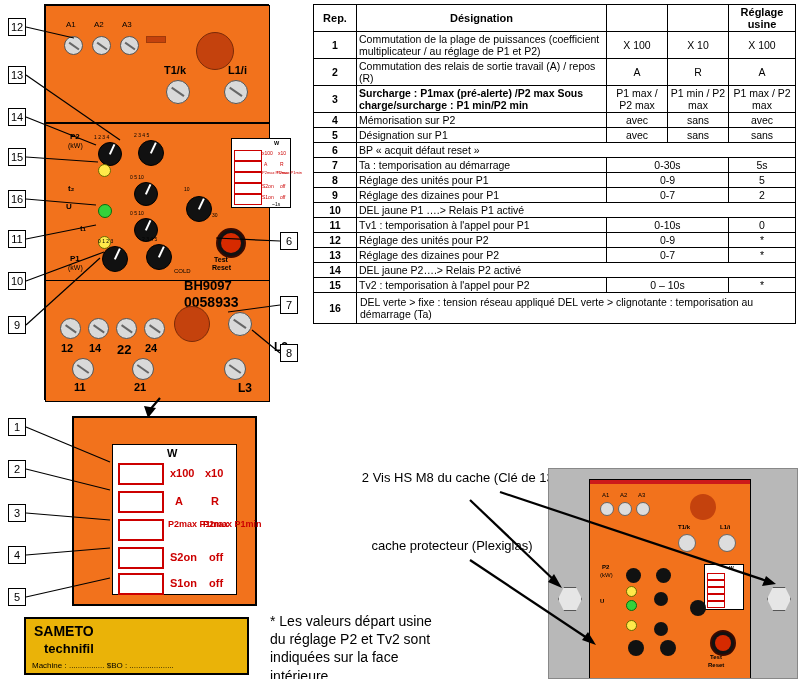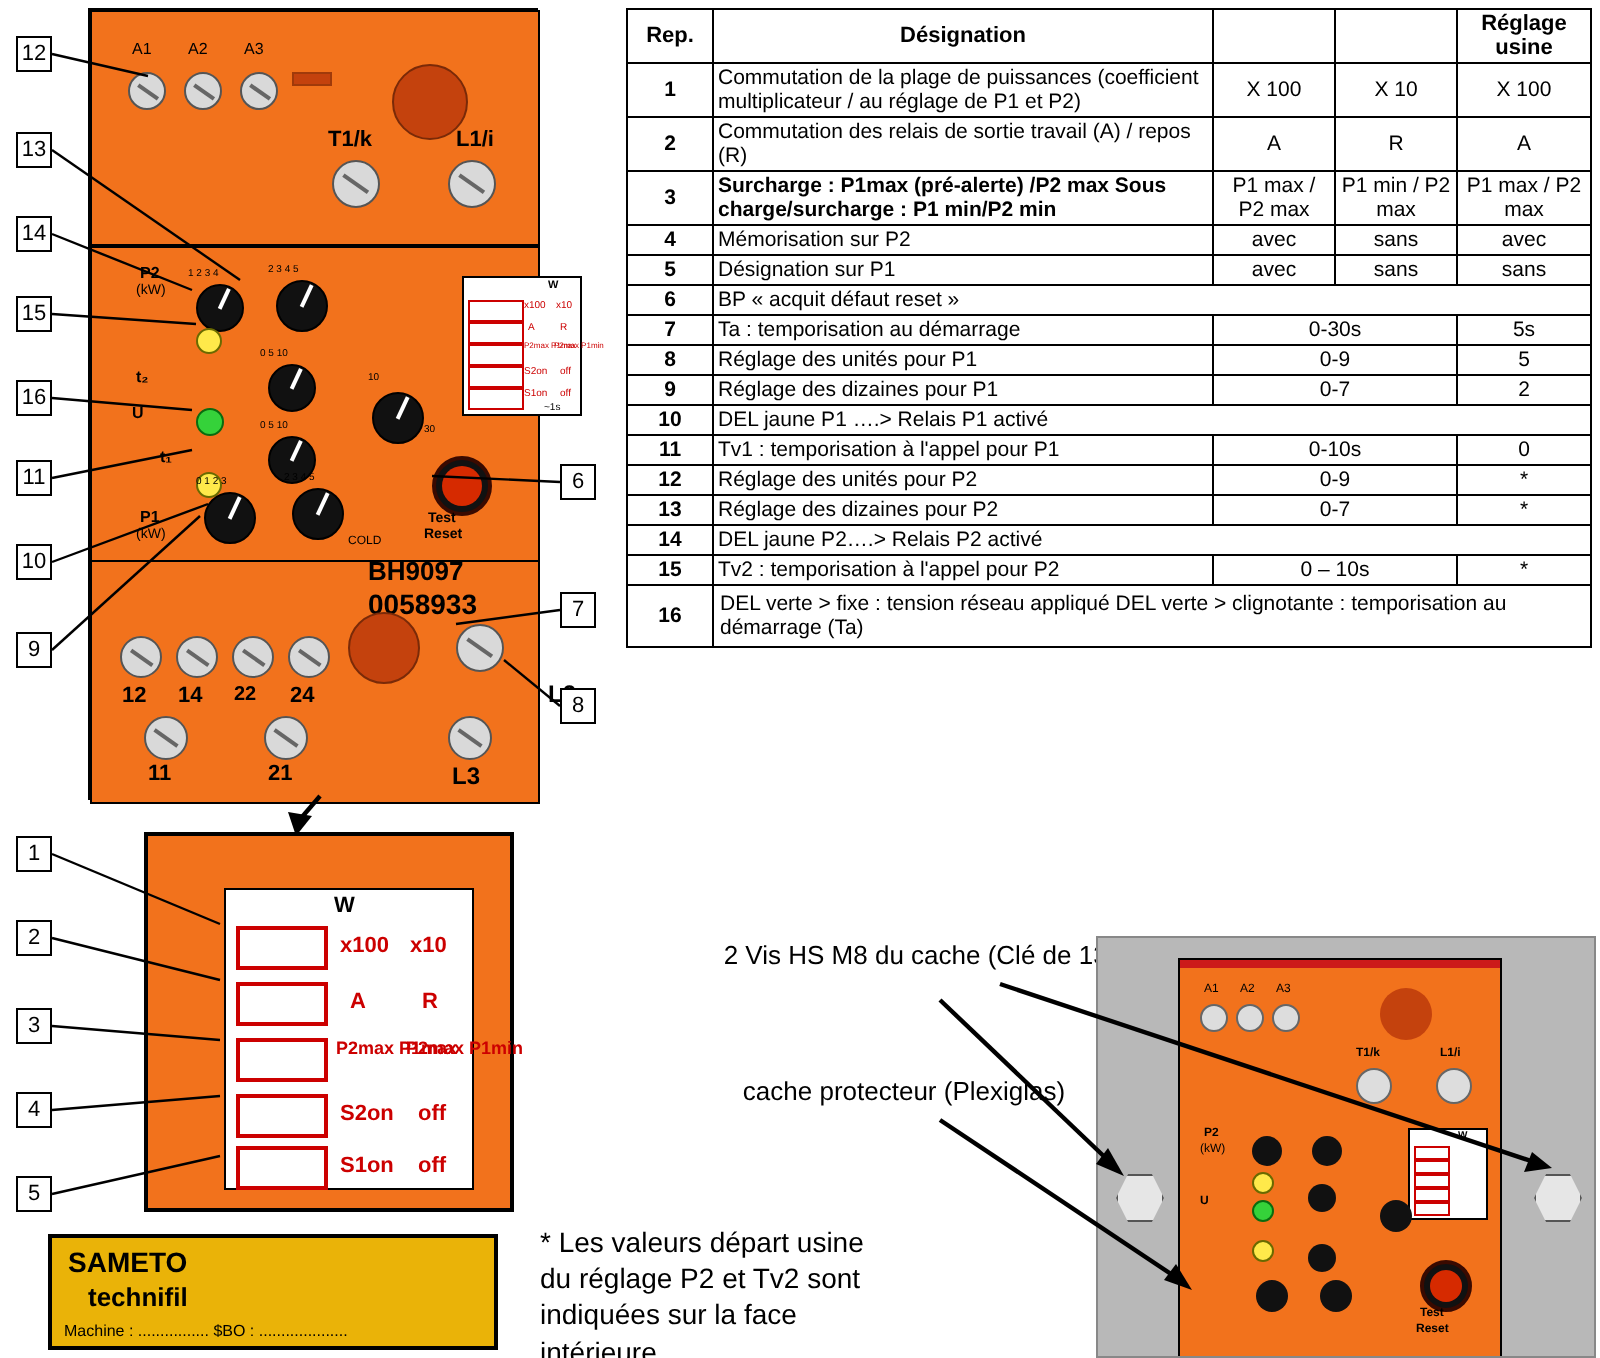--- a/index.html
+++ b/index.html
@@ -153,33 +153,33 @@
   <div class="dev-sec" style="left:-1px;top:274px;width:225px;height:122px;"></div>
   <div class="lbl lbl-b" style="left:138px;top:272px;font-size:13px;">BH9097</div>
   <div class="lbl" style="left:138px;top:288px;font-size:14px;font-weight:bold;">0058933</div>
 
   <div class="screw" style="left:14px;top:312px;width:19px;height:19px;"></div>
   <div class="screw" style="left:42px;top:312px;width:19px;height:19px;"></div>
   <div class="screw" style="left:70px;top:312px;width:19px;height:19px;"></div>
   <div class="screw" style="left:98px;top:312px;width:19px;height:19px;"></div>
   <div class="lbl lbl-b" style="left:15px;top:336px;font-size:11px;">12</div>
   <div class="lbl lbl-b" style="left:43px;top:336px;font-size:11px;">14</div>
-  <div class="lbl lbl-b" style="left:71px;top:336px;font-size:10px;">22</div>
+  <div class="lbl lbl-b" style="left:71px;top:336px;font-size:13px;">22</div>
   <div class="lbl lbl-b" style="left:99px;top:336px;font-size:11px;">24</div>
 
   <div class="bigknob" style="left:128px;top:300px;width:34px;height:34px;"></div>
   <div class="screw" style="left:182px;top:306px;width:22px;height:22px;"></div>
   <div class="lbl lbl-b" style="left:184px;top:334px;font-size:12px;padding-left:44px;">L2</div>
 
   <div class="screw" style="left:26px;top:352px;width:20px;height:20px;"></div>
   <div class="screw" style="left:86px;top:352px;width:20px;height:20px;"></div>
   <div class="lbl lbl-b" style="left:28px;top:375px;font-size:11px;">11</div>
   <div class="lbl lbl-b" style="left:88px;top:375px;font-size:11px;">21</div>
   <div class="screw" style="left:178px;top:352px;width:20px;height:20px;"></div>
-  <div class="lbl lbl-b" style="left:180px;top:375px;font-size:12px;">L3</div>
+  <div class="lbl lbl-b" style="left:192px;top:375px;font-size:12px;">L3</div>
 </div>
 
 <div class="numbox abs" style="left:8px;top:18px;">12</div>
 <div class="numbox abs" style="left:8px;top:66px;">13</div>
 <div class="numbox abs" style="left:8px;top:108px;">14</div>
 <div class="numbox abs" style="left:8px;top:148px;">15</div>
 <div class="numbox abs" style="left:8px;top:190px;">16</div>
 <div class="numbox abs" style="left:8px;top:230px;">11</div>
 <div class="numbox abs" style="left:8px;top:272px;">10</div>
 <div class="numbox abs" style="left:8px;top:316px;">9</div>

